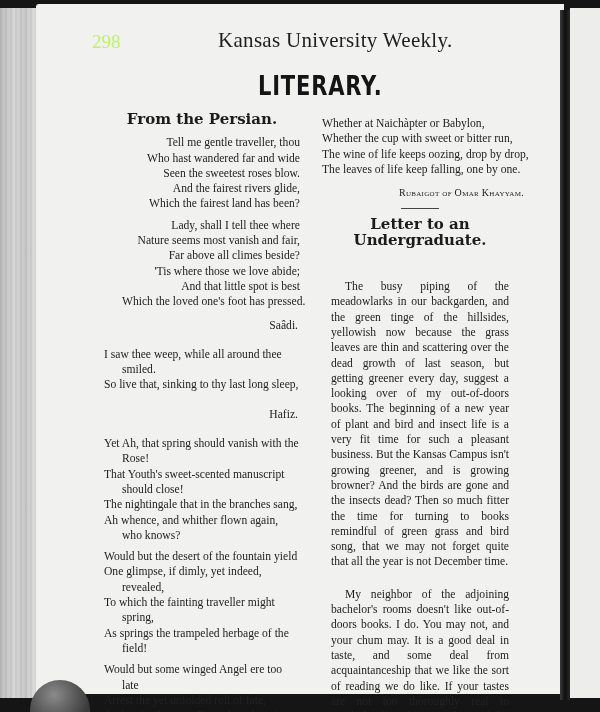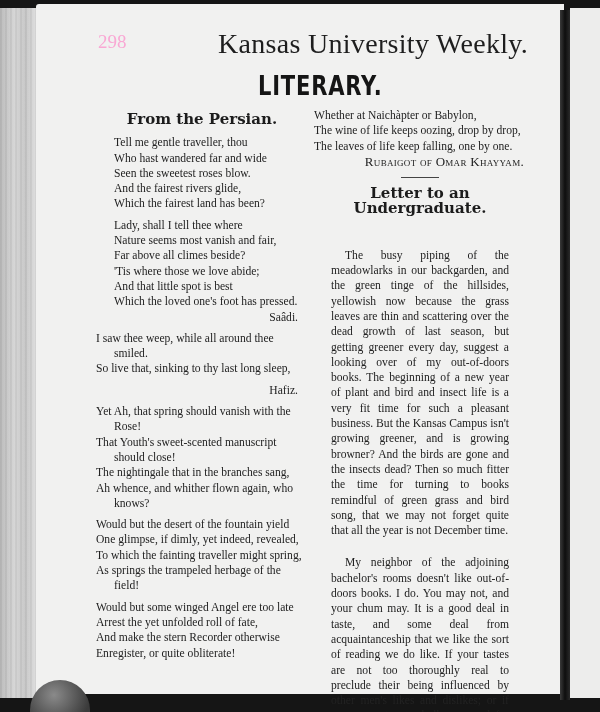--- a/index.html
+++ b/index.html
@@ -28,46 +28,46 @@
   .next-page {
     position: absolute; left: 570px; top: 8px; width: 30px; height: 690px;
     background: #ededec;
   }
   .thumb {
     position: absolute; left: 30px; top: 680px; width: 60px; height: 50px;
     border-radius: 30px 30px 0 0;
     background: radial-gradient(ellipse at 40% 30%, #8a8a8a, #3b3b3b 70%);
   }
   .running-head {
-    position: absolute; top: 31px; left: 98px; font-size: 19px; color: #f9a8d4;
+    position: absolute; top: 31px; left: 92px; font-size: 19px; color: #bef264;
   }
   .journal-title {
-    position: absolute; top: 28px; left: 218px; font-size: 28px; color: #1e1e1e; letter-spacing: 0.3px;
+    position: absolute; top: 28px; left: 218px; font-size: 21px; color: #1e1e1e; letter-spacing: 0.3px;
   }
   .section-title {
     position: absolute; top: 70px; left: 0; width: 600px; text-align: center;
     font-family: "DejaVu Sans", sans-serif; font-weight: bold; font-size: 27px;
     color: #151515; letter-spacing: 1px; transform: scaleX(0.78); transform-origin: 392px 0;
   }
   .col {
     position: absolute; color: #222; font-size: 11.6px; line-height: 15.3px;
   }
   .col-left { left: 96px; top: 104px; width: 212px; }
   .col-right { left: 314px; top: 108px; width: 212px; }
   .heading {
     font-family: "DejaVu Serif", serif; font-weight: bold; font-size: 15px; text-align: center;
     margin: 8px; color: #1c1c1c;
   }
-  .poem { margin: 0; }
+  .poem { margin: 8px; }
   .poem .line { display: block; white-space: nowrap; }
-  .indented .line { padding-left: 18px; }
+  .indented .line { padding-left: 18px; text-align: right; }
   .poem.hang .line { padding-left: 18px; text-indent: -18px; white-space: normal; }
   .stanza-gap { height: 6px; }
   .attribution { display: block; text-align: right; padding-right: 10px; }
-  .attribution.sc { font-variant: small-caps; font-size: 13px; letter-spacing: 0.3px; padding-right: 2px; }
+  .attribution.sc { font-variant: small-caps; font-size: 10px; letter-spacing: 0.3px; padding-right: 2px; }
   .rule { width: 38px; height: 1px; background: #444; margin: 8px auto 6px; }
   .prose p { margin: 17px; text-align: justify; text-indent: 14px; }
 </style>
 </head>
 <body>
 
 <div class="binding"></div>
 <div class="page"></div>
 <div class="gutter"></div>
 <div class="next-page"></div>
@@ -116,20 +116,21 @@
       <span class="line">Would but some winged Angel ere too late</span>
       <span class="line">Arrest the yet unfolded roll of fate,</span>
       <span class="line">And make the stern Recorder otherwise</span>
       <span class="line">Enregister, or quite obliterate!</span>
     </div>
 </div>
 
 <div class="col col-right">
   <div class="poem" id="p4">
       <span class="line">Whether at Naichàpter or Babylon,</span>
+      <span class="line">Whether the cup with sweet or bitter run,</span>
       <span class="line">The wine of life keeps oozing, drop by drop,</span>
       <span class="line">The leaves of life keep falling, one by one.</span>
     </div>
   <span class="attribution sc">Rubaigot of Omar Khayyam.</span>
   <div class="rule"></div>
   <p class="heading">Letter to an Undergraduate.</p>
   <div class="stanza-gap"></div>
   <div class="prose" id="letter">
       <p>The busy piping of the meadowlarks in our backgarden, and the green tinge of the hillsides, yellowish now because the grass leaves are thin and scattering over the dead growth of last season, but getting greener every day, suggest a looking over of my out-of-doors books. The beginning of a new year of plant and bird and insect life is a very fit time for such a pleasant business. But the Kansas Campus isn't growing greener, and is growing browner? And the birds are gone and the insects dead? Then so much fitter the time for turning to books remindful of green grass and bird song, that we may not forget quite that all the year is not December time.</p>
       <p>My neighbor of the adjoining bachelor's rooms doesn't like out-of-doors books. I do. You may not, and your chum may. It is a good deal in taste, and some deal from acquaintanceship that we like the sort of reading we do like. If your tastes are not too thoroughly real to preclude their being influenced by other men's likes and dislikes; or if you are not yet wholly reserved for Pope and Ben Jonson, make just a trial of a Burroughs chapter or a Mowgli tale. You may find it what you have been feeling for, or you may not. The Mowgli tale will win you; perhaps because of its adventure; perhaps for its wolf-boy more boy than wolf, or for its greatness of story-telling style; but if you like the Burroughs talk of bees and birds, then you are in mood and inclination to find refreshment and lively pleasure in the writings of half a dozen present day American nature lovers. Bradford Forrey, Olive Miller, Maurice Thompson, Frank Bolles a d e r company, are names probably little</p>

